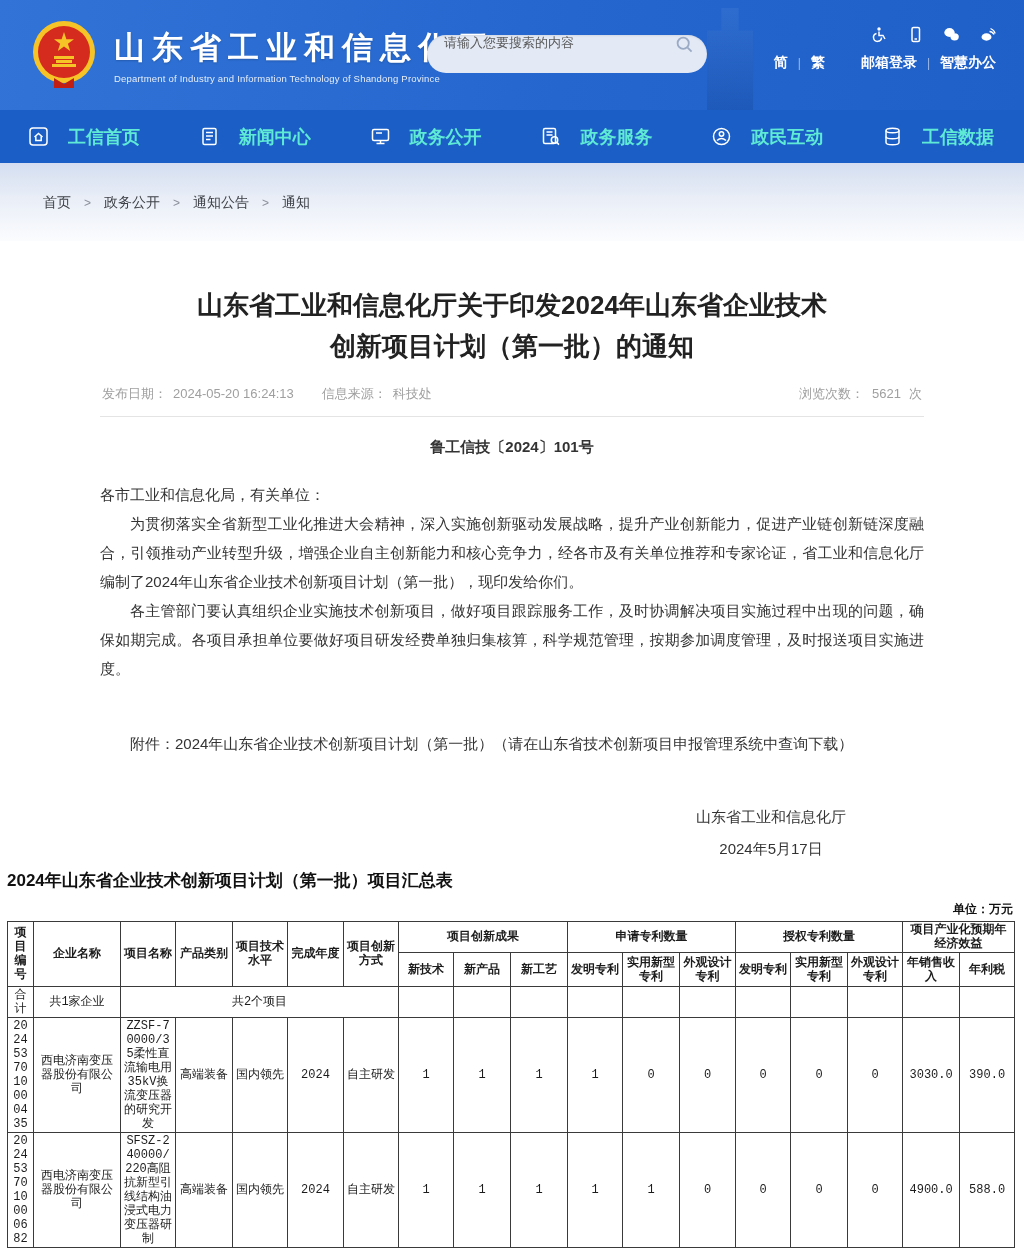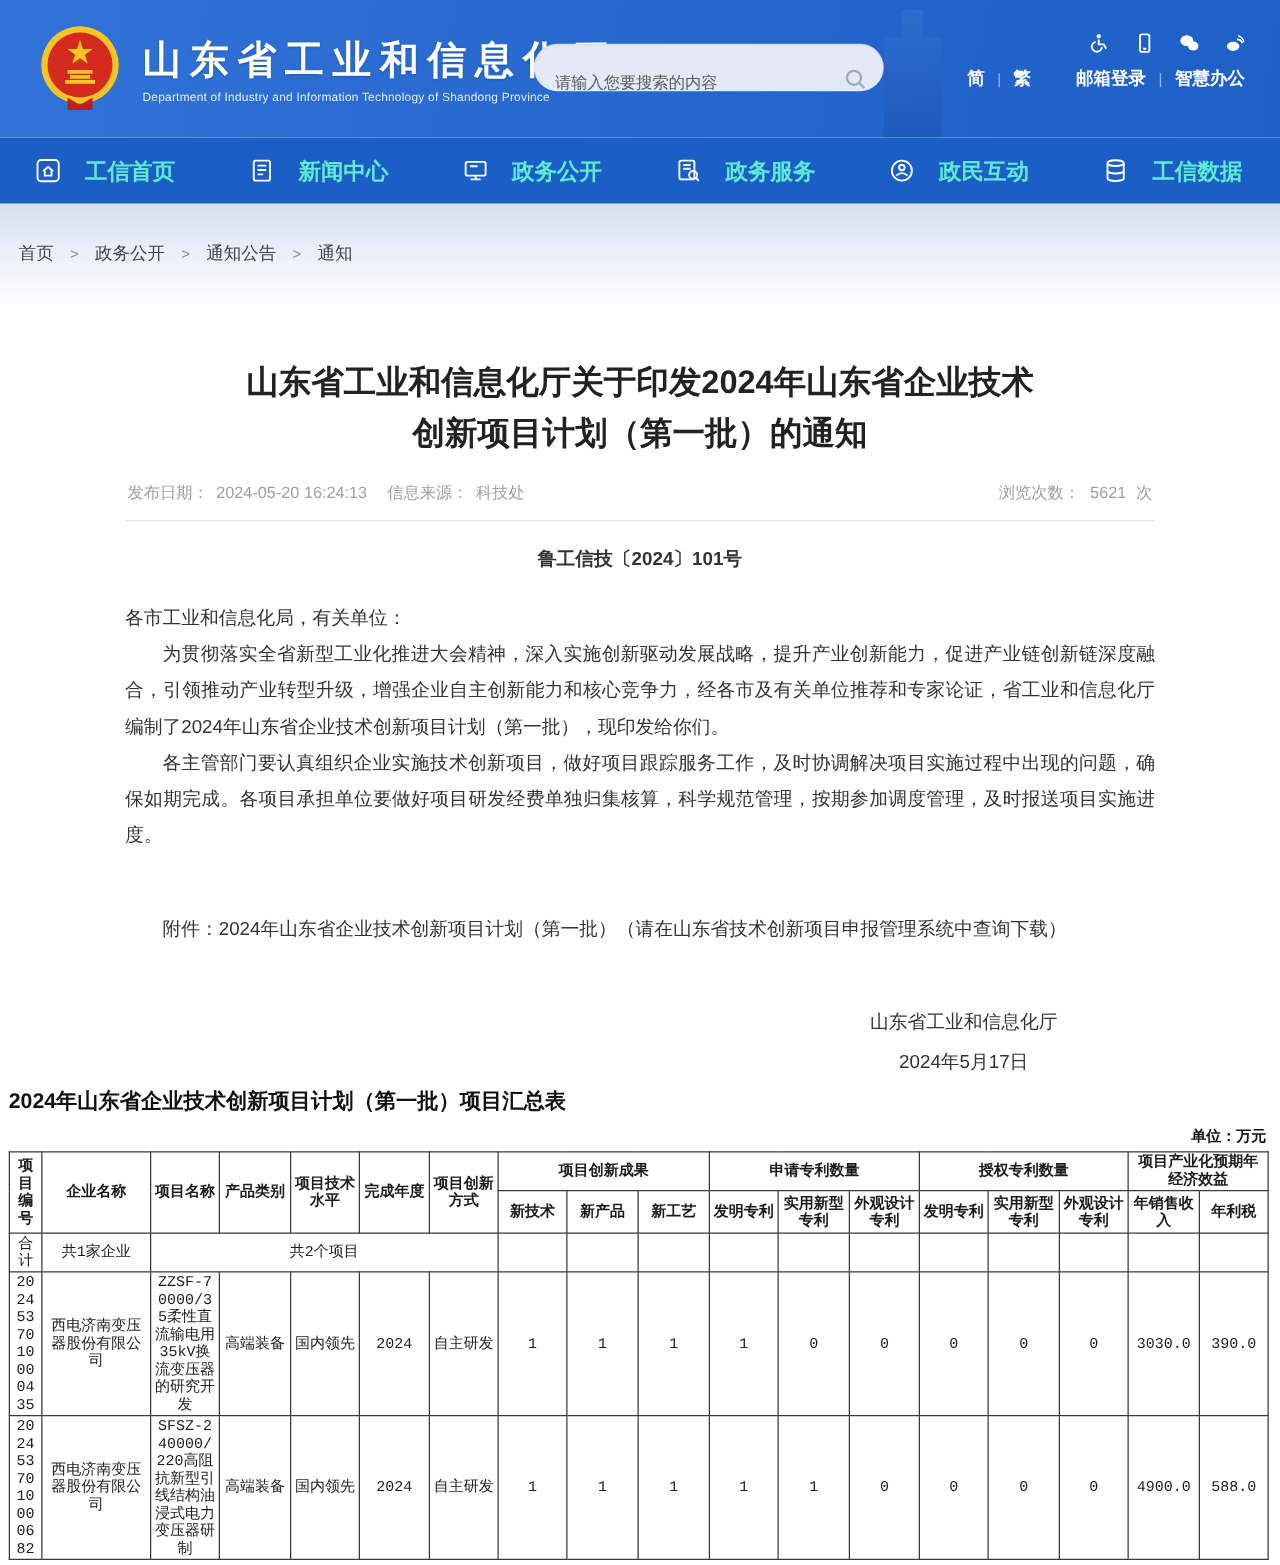--- a/index.html
+++ b/index.html
@@ -14,21 +14,21 @@
     background:linear-gradient(180deg, rgba(255,255,255,.10), rgba(8,36,86,.28));
     clip-path:polygon(18% 100%,18% 22%,38% 22%,38% 0,62% 0,62% 22%,82% 22%,82% 100%);
     opacity:.55; }
   .logo { width:72px; height:74px; flex:0 0 auto; }
   .title-block { margin-left:14px; }
   .site-title { font-size:31px; font-weight:bold; letter-spacing:7px; white-space:nowrap;
     text-shadow:0 1px 2px rgba(0,0,0,.18); }
   .site-subtitle { font-size:9.5px; opacity:.88; margin-top:4px; letter-spacing:.2px; }
 
   .search-box { position:absolute; left:427px; top:35px; width:280px; height:38px;
-    background:#e3eaf6; border-radius:19px; display:flex; align-items:flex-end;
+    background:#e3eaf6; border-radius:19px; display:flex; align-items:flex-start;
     padding:0 13px 0 17px; box-shadow:inset 0 1px 2px rgba(0,0,0,.08); }
   .search-box input { flex:1; border:0; background:transparent; outline:none;
     font-size:13px; color:#444; font-family:inherit; }
   .search-box input::placeholder { color:#5a5a5a; }
   .search-icon { width:19px; height:19px; flex:0 0 auto; cursor:pointer; }
 
   .header-right { position:absolute; right:28px; top:26px; text-align:right; }
   .quick-icons { display:flex; gap:19px; justify-content:flex-end; margin-bottom:11px; }
   .quick-icons svg { width:17px; height:17px; cursor:pointer; }
   .quick-links { display:flex; align-items:center; gap:10px; font-size:14px; font-weight:bold; }
@@ -37,34 +37,34 @@
   .quick-links span[data-interactable="true"] { cursor:pointer; }
 
   
   .main-nav { height:53px; background:#1b5fc6; display:flex; align-items:center;
     justify-content:space-between; padding:0 30px 0 28px; }
   .nav-item { display:flex; align-items:center; gap:19px; color:#5eead4; font-size:18px;
     font-weight:bold; cursor:pointer; white-space:nowrap; }
   .nav-item svg { width:21px; height:21px; }
 
   
-  .breadcrumb-band { height:78px; padding:31px 0 0 15px;
+  .breadcrumb-band { height:78px; padding:31px 0 0 43px;
     background:linear-gradient(180deg,#d4def0 0%,#e9eef7 45%,#fbfcfe 100%); }
   .breadcrumb { display:flex; align-items:center; gap:13px; font-size:14px; color:#3f4248; }
   .breadcrumb .crumb { cursor:pointer; }
   .breadcrumb .bc-sep { color:#8a8f99; font-size:12px; }
 
   
   .content { background:#fff; padding:0 100px; }
   .article-title { font-size:26px; font-weight:bold; color:#222; text-align:center;
     line-height:41px; max-width:648px; margin:44px auto 0; }
   .meta-row { margin-top:18px; display:flex; justify-content:space-between;
     font-size:13px; color:#9f9f9f; padding:0 2px 13px; border-bottom:1px solid #e4e4e4; }
   .meta-left span { margin-right:6px; }
-  .meta-left .block-gap { margin-left:10px; }
+  .meta-left .block-gap { margin-left:22px; }
   .meta-right span { margin-left:8px; }
   .doc-number { text-align:center; font-size:15px; font-weight:bold; color:#333; margin-top:21px; }
   .article-body { margin-top:23px; font-size:15px; color:#333; line-height:29px; text-align:justify; }
   .article-body p.indent { text-indent:2em; }
   .attachment { margin-top:46px; font-size:15px; color:#333; line-height:29px; text-indent:2em; }
   .signature { margin-top:50px; text-align:right; padding-right:78px; }
   .sig-inner { display:inline-block; text-align:center; font-size:15px; color:#333; }
   .sig-date { margin-top:13px; }
 
   

